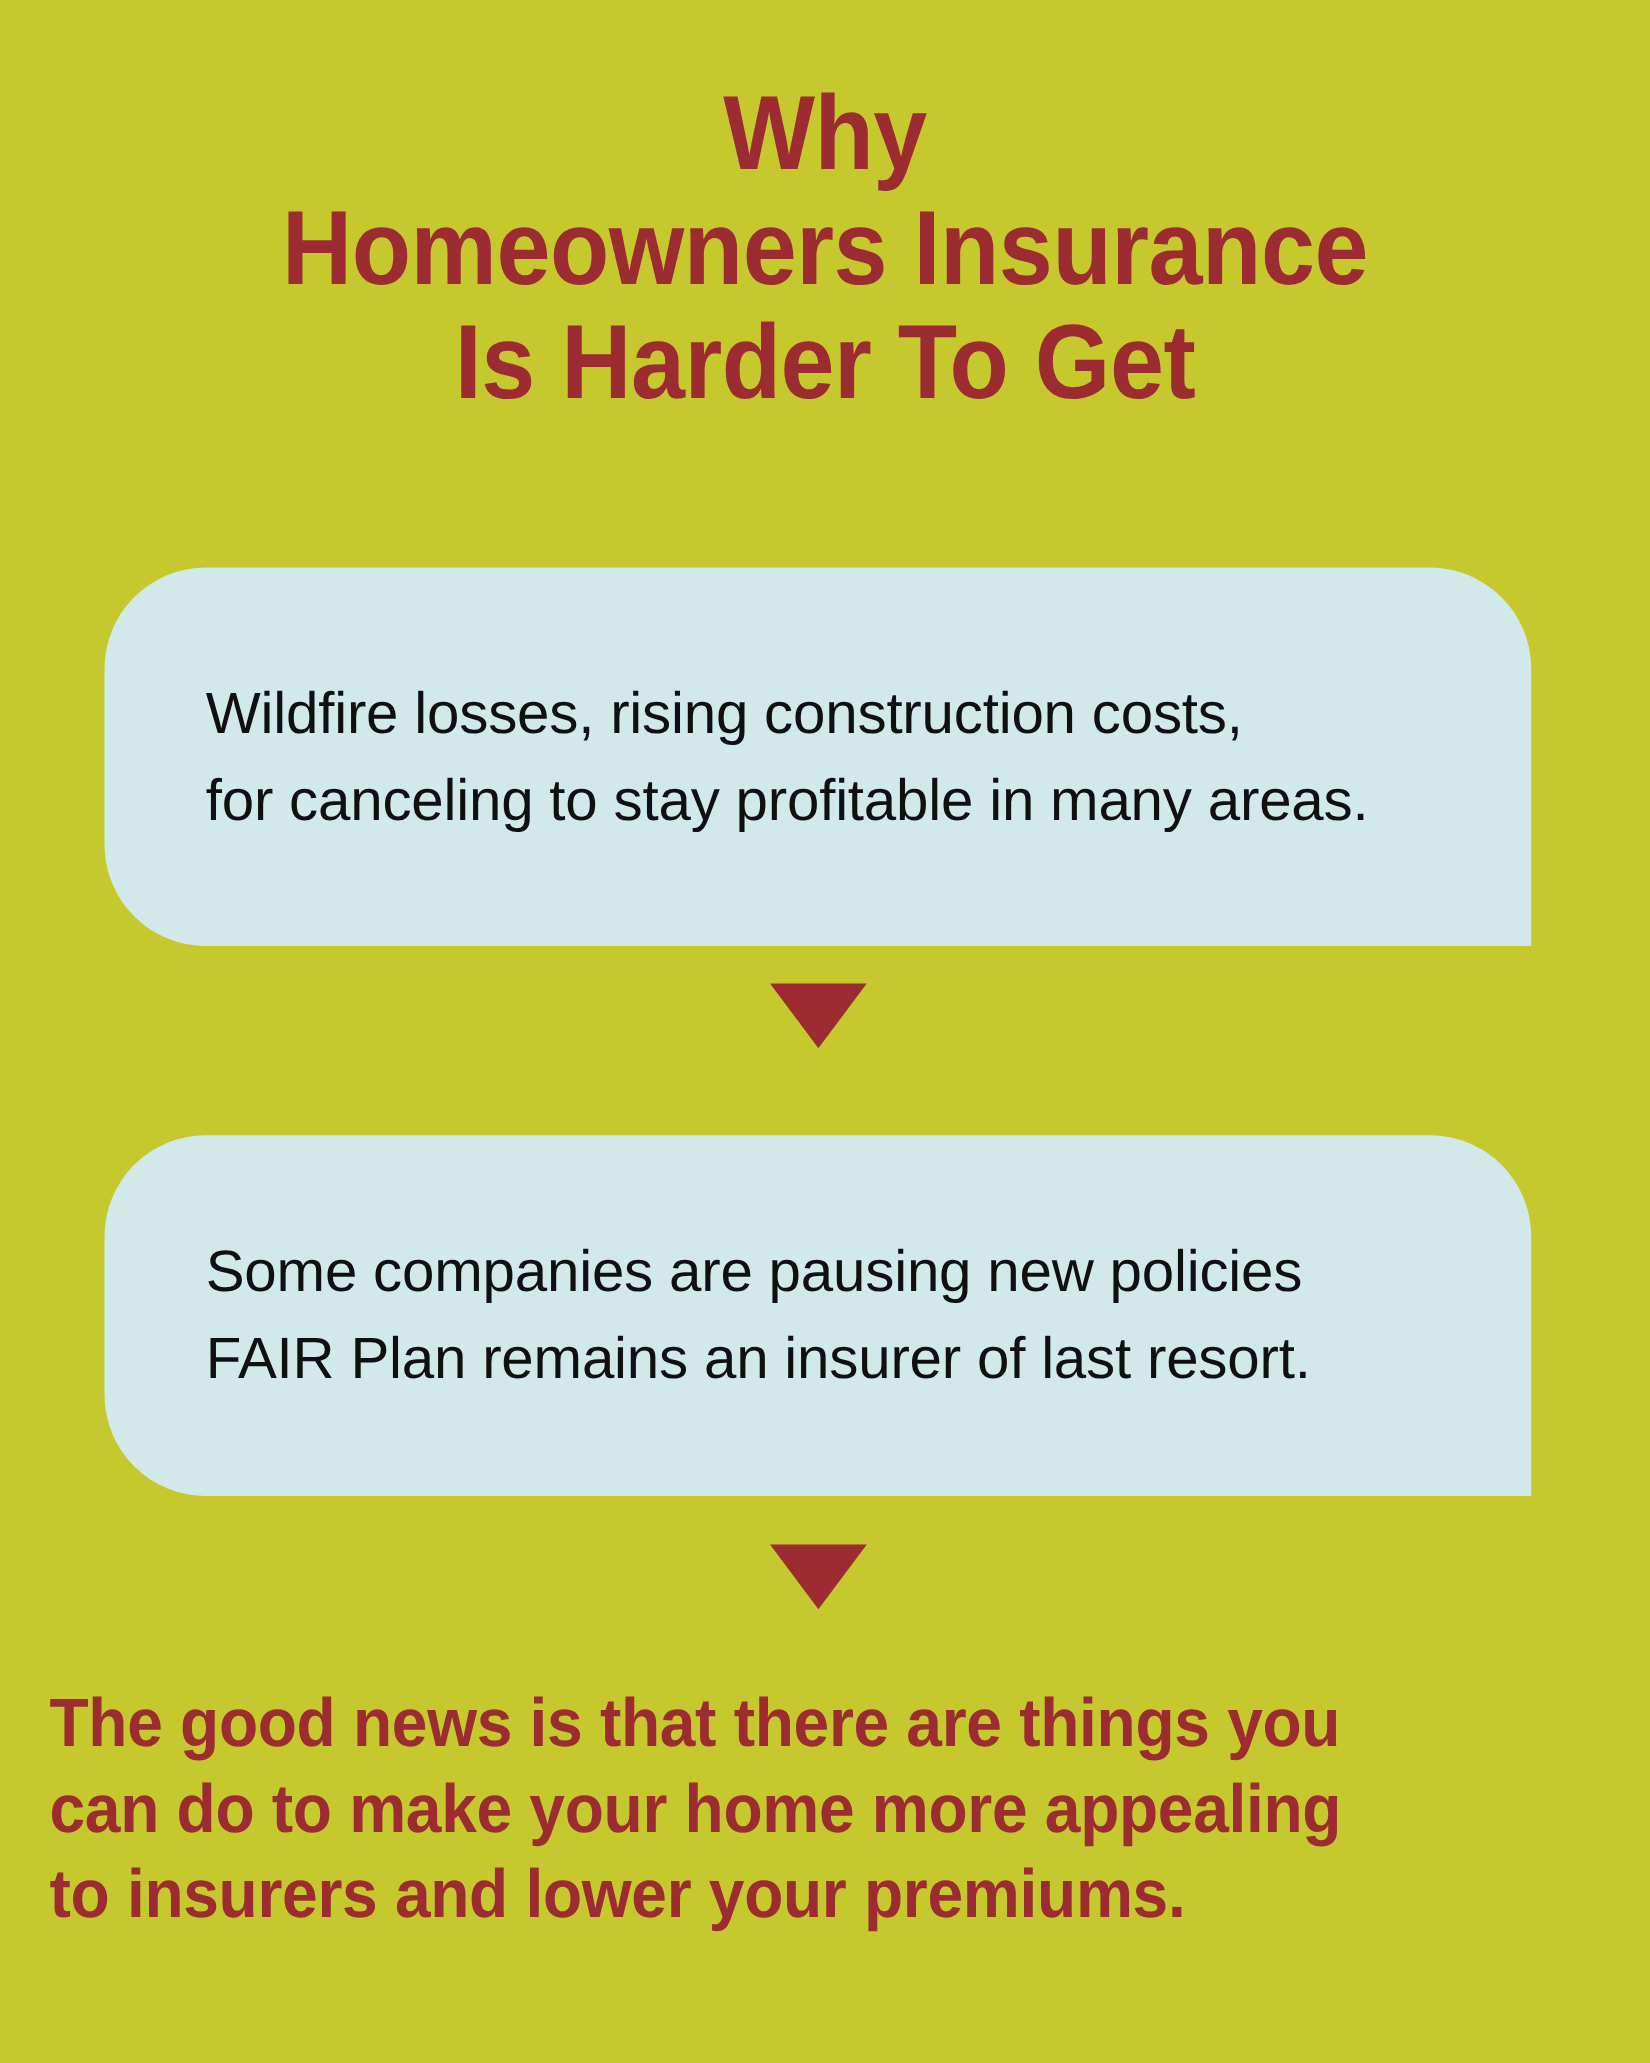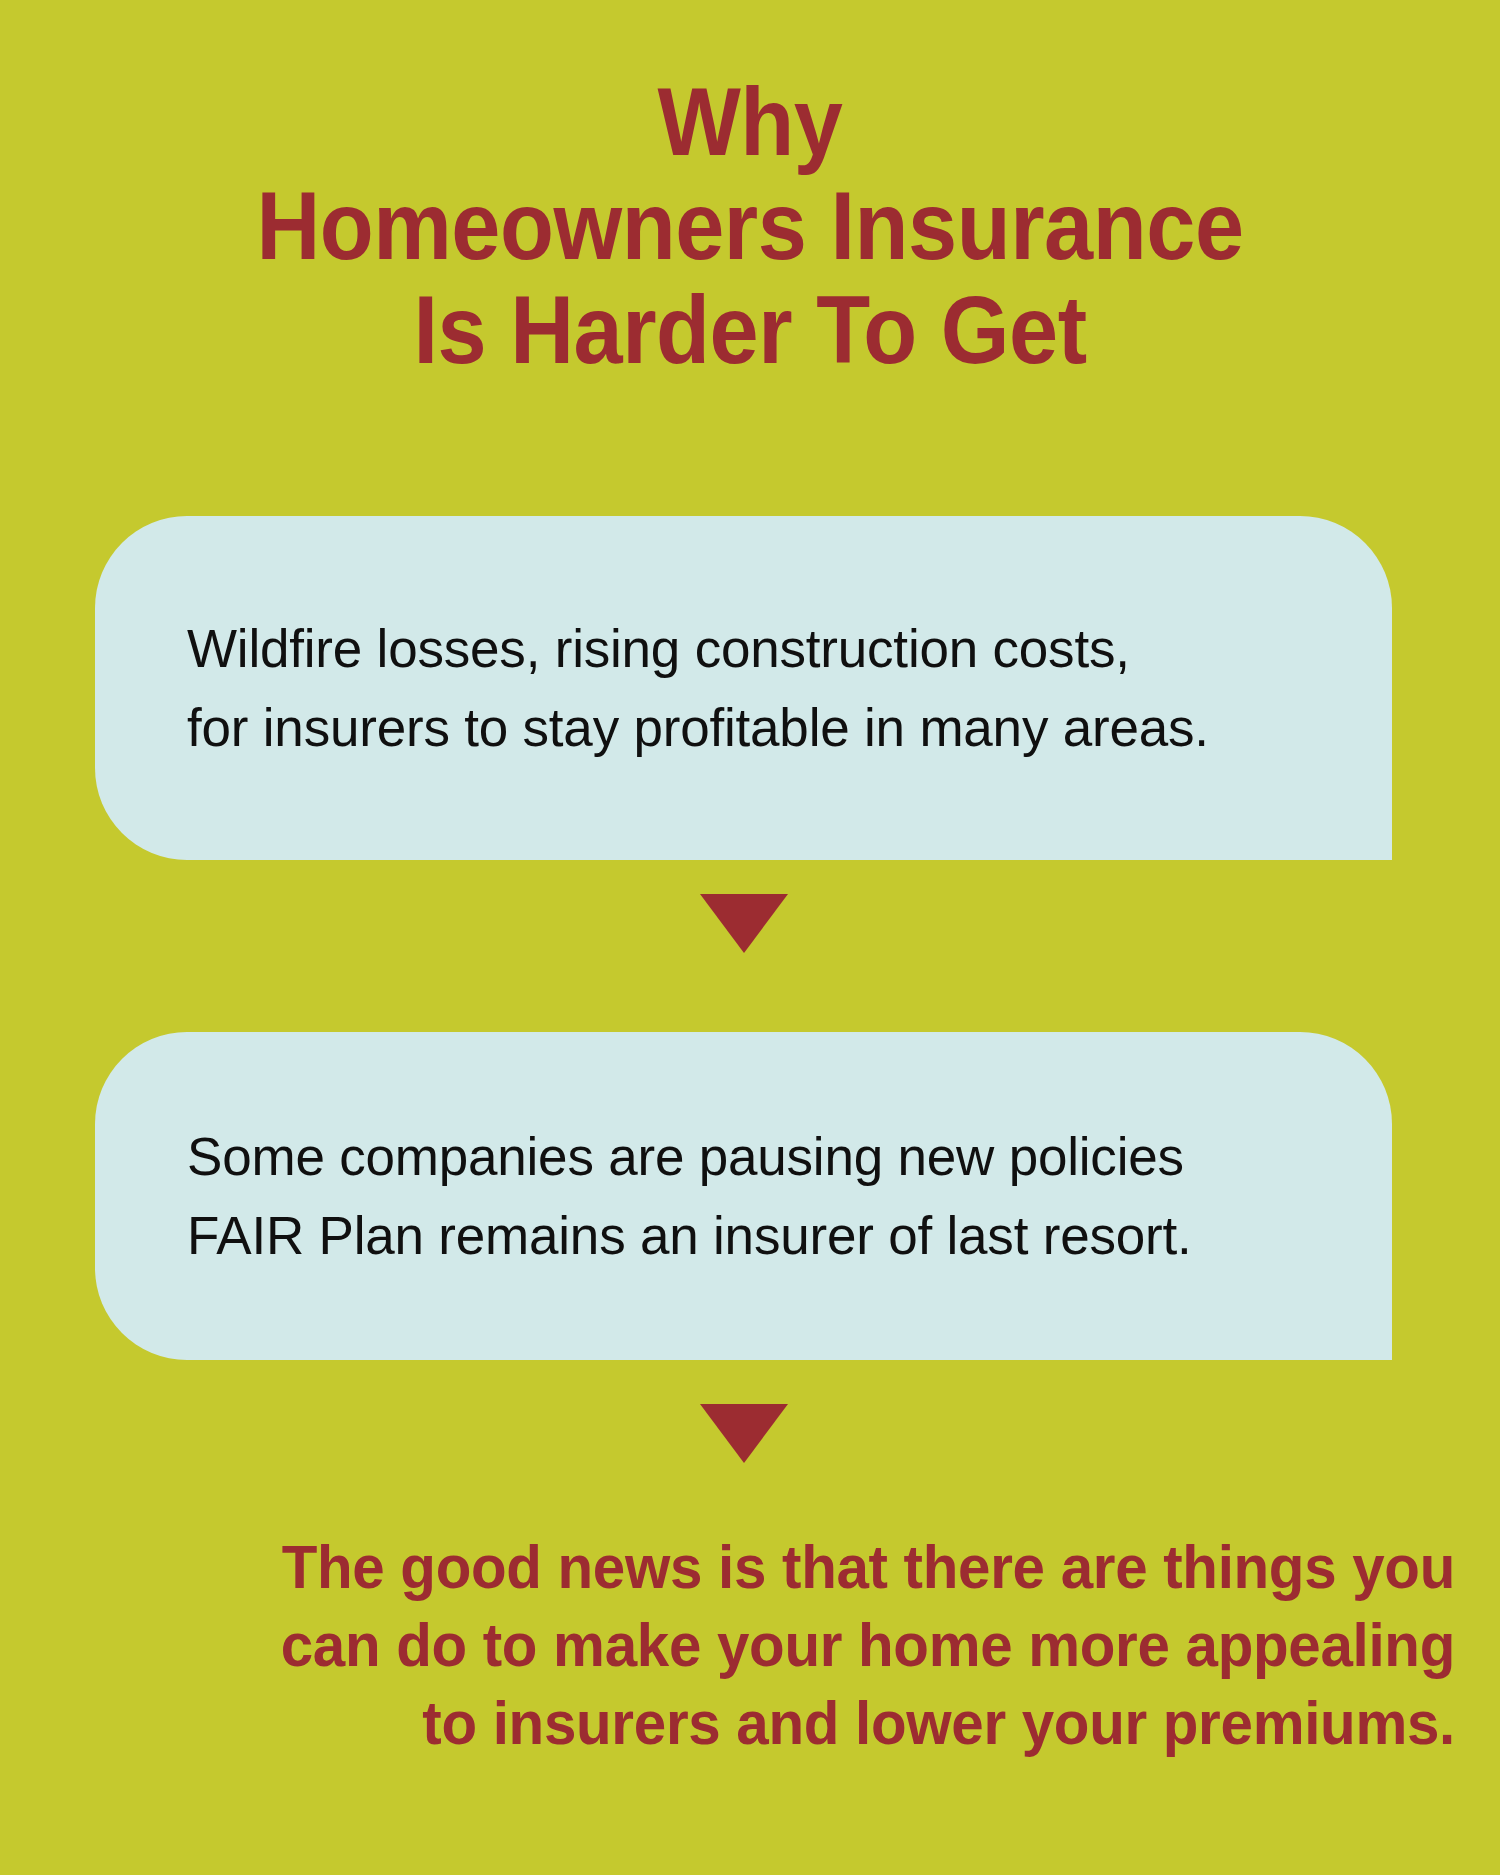--- a/index.html
+++ b/index.html
@@ -95,21 +95,21 @@
   }
   #arrow-1 { left: 700px; top: 894px; }
   #arrow-2 { left: 700px; top: 1404px; }
 
   
   .closing {
     position: absolute;
     top: 1528px;
     left: 0;
     width: 1500px;
-    text-align: right;
+    text-align: left;
   }
   .closing-line {
     display: block;
     color: #9C2C31;
     font-family: "Liberation Sans Narrow", "Liberation Sans", sans-serif;
     font-weight: bold;
     font-size: 62px;
     line-height: 78px;
     letter-spacing: -0.3px;
     transform: scaleX(0.94);
@@ -124,21 +124,21 @@
 
   <div class="title-block">
     <span class="title-line">Why</span>
     <span class="title-line">Homeowners Insurance</span>
     <span class="title-line">Is Harder To Get</span>
   </div>
 
   <div class="bubble" id="bubble-1">
     <div class="bubble-text">
       <span class="tline">Wildfire losses, rising construction costs,</span>
-      <span class="tline">for insurers to stay profitable in many areas.</span>
+      <span class="tline">for canceling to stay profitable in many areas.</span>
     </div>
   </div>
 
   <div class="arrow-down" id="arrow-1"></div>
 
   <div class="bubble" id="bubble-2">
     <div class="bubble-text">
       <span class="tline">Some companies are pausing new policies</span>
       <span class="tline">FAIR Plan remains an insurer of last resort.</span>
     </div>

